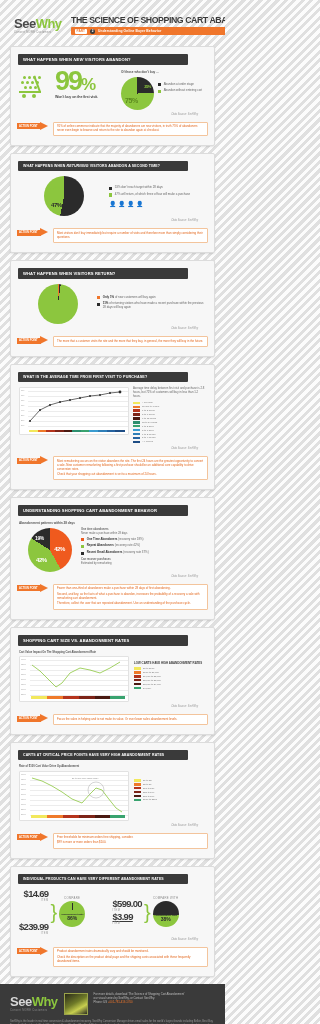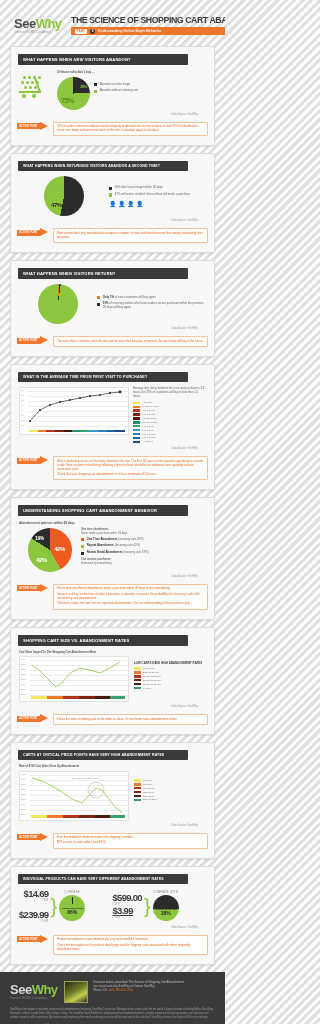--- a/index.html
+++ b/index.html
@@ -141,20 +141,24 @@
             <span class="dot" style="left:7px;top:7px;"></span>
           <span class="dot" style="left:12px;top:7px;"></span>
             <span class="dot" style="left:17px;top:7px;"></span>
           <span class="dot" style="left:5px;top:12px;"></span>
             <span class="dot" style="left:10px;top:12px;"></span>
           <span class="dot" style="left:15px;top:12px;"></span>
           <span class="bar" style="left:0;top:17px;width:22px;height:1.6px;"></span>
           <span class="bar" style="left:20px;top:1px;width:1.6px;height:17px;transform:rotate(-20deg);transform-origin:bottom;"></span>
           <span class="wheel" style="left:3px;top:20px;"></span>
             <span class="wheel" style="left:13px;top:20px;"></span>
+        </div>
+        <div class="col" style="margin-left:2px;width:62px;">
+          <div class="bigpct"><span>99</span><span class="sm">%</span></div>
+          <div class="capt">Won't buy on the first visit.</div>
         </div>
         <div class="col" style="margin-left:4px;flex:1;">
           <div class="minihead">Of those who don't buy ...</div>
           <div style="display:flex;align-items:flex-start;">
             <div class="pie" style="width:33px;height:33px;background:conic-gradient(#2b2b2b 0deg 90deg,#8cc63e 90deg 360deg);">
               <span class="lbl" style="right:3px;top:7px;font-size:4px;color:#8cc63e;">25%</span>
               <span class="lbl" style="left:4px;bottom:6px;font-size:7px;color:#5d8a1f;">75%</span>
             </div>
             <div class="legend" style="margin-left:4px;padding-top:6px;">
               <div class="li">
@@ -601,21 +605,21 @@
 
   <div class="panel">
     <div class="sechead" style="font-size:3.5px;">INDIVIDUAL PRODUCTS CAN HAVE VERY DIFFERENT ABANDONMENT RATES</div>
     <div class="body">
       <div class="row" style="align-items:center;">
 
         <div style="display:flex;align-items:center;flex:1;">
           <div style="text-align:right;">
             <div class="price">$14.69</div>
             <div class="plabel">ITEM</div>
-            <div class="price" style="margin-top:8px;">$239.99</div>
+            <div class="price" style="margin-top:20px;">$239.99</div>
             <div class="plabel">ITEM</div>
           </div>
           <div class="brace" style="margin:0 2px;">}</div>
           <div>
             <div class="cmpl" style="margin-bottom:1px;">COMPARE</div>
             <div class="donut" style="background:#8cc63e;">
               <span style="position:absolute;top:2px;width:1px;height:7px;background:#2b2b2b;"></span>
               <span class="dtop" style="color:#2b2b2b;margin-top:6px;">Abandonment Rate</span>
               <span class="dval" style="color:#2b2b2b;">86%</span>
             </div>

